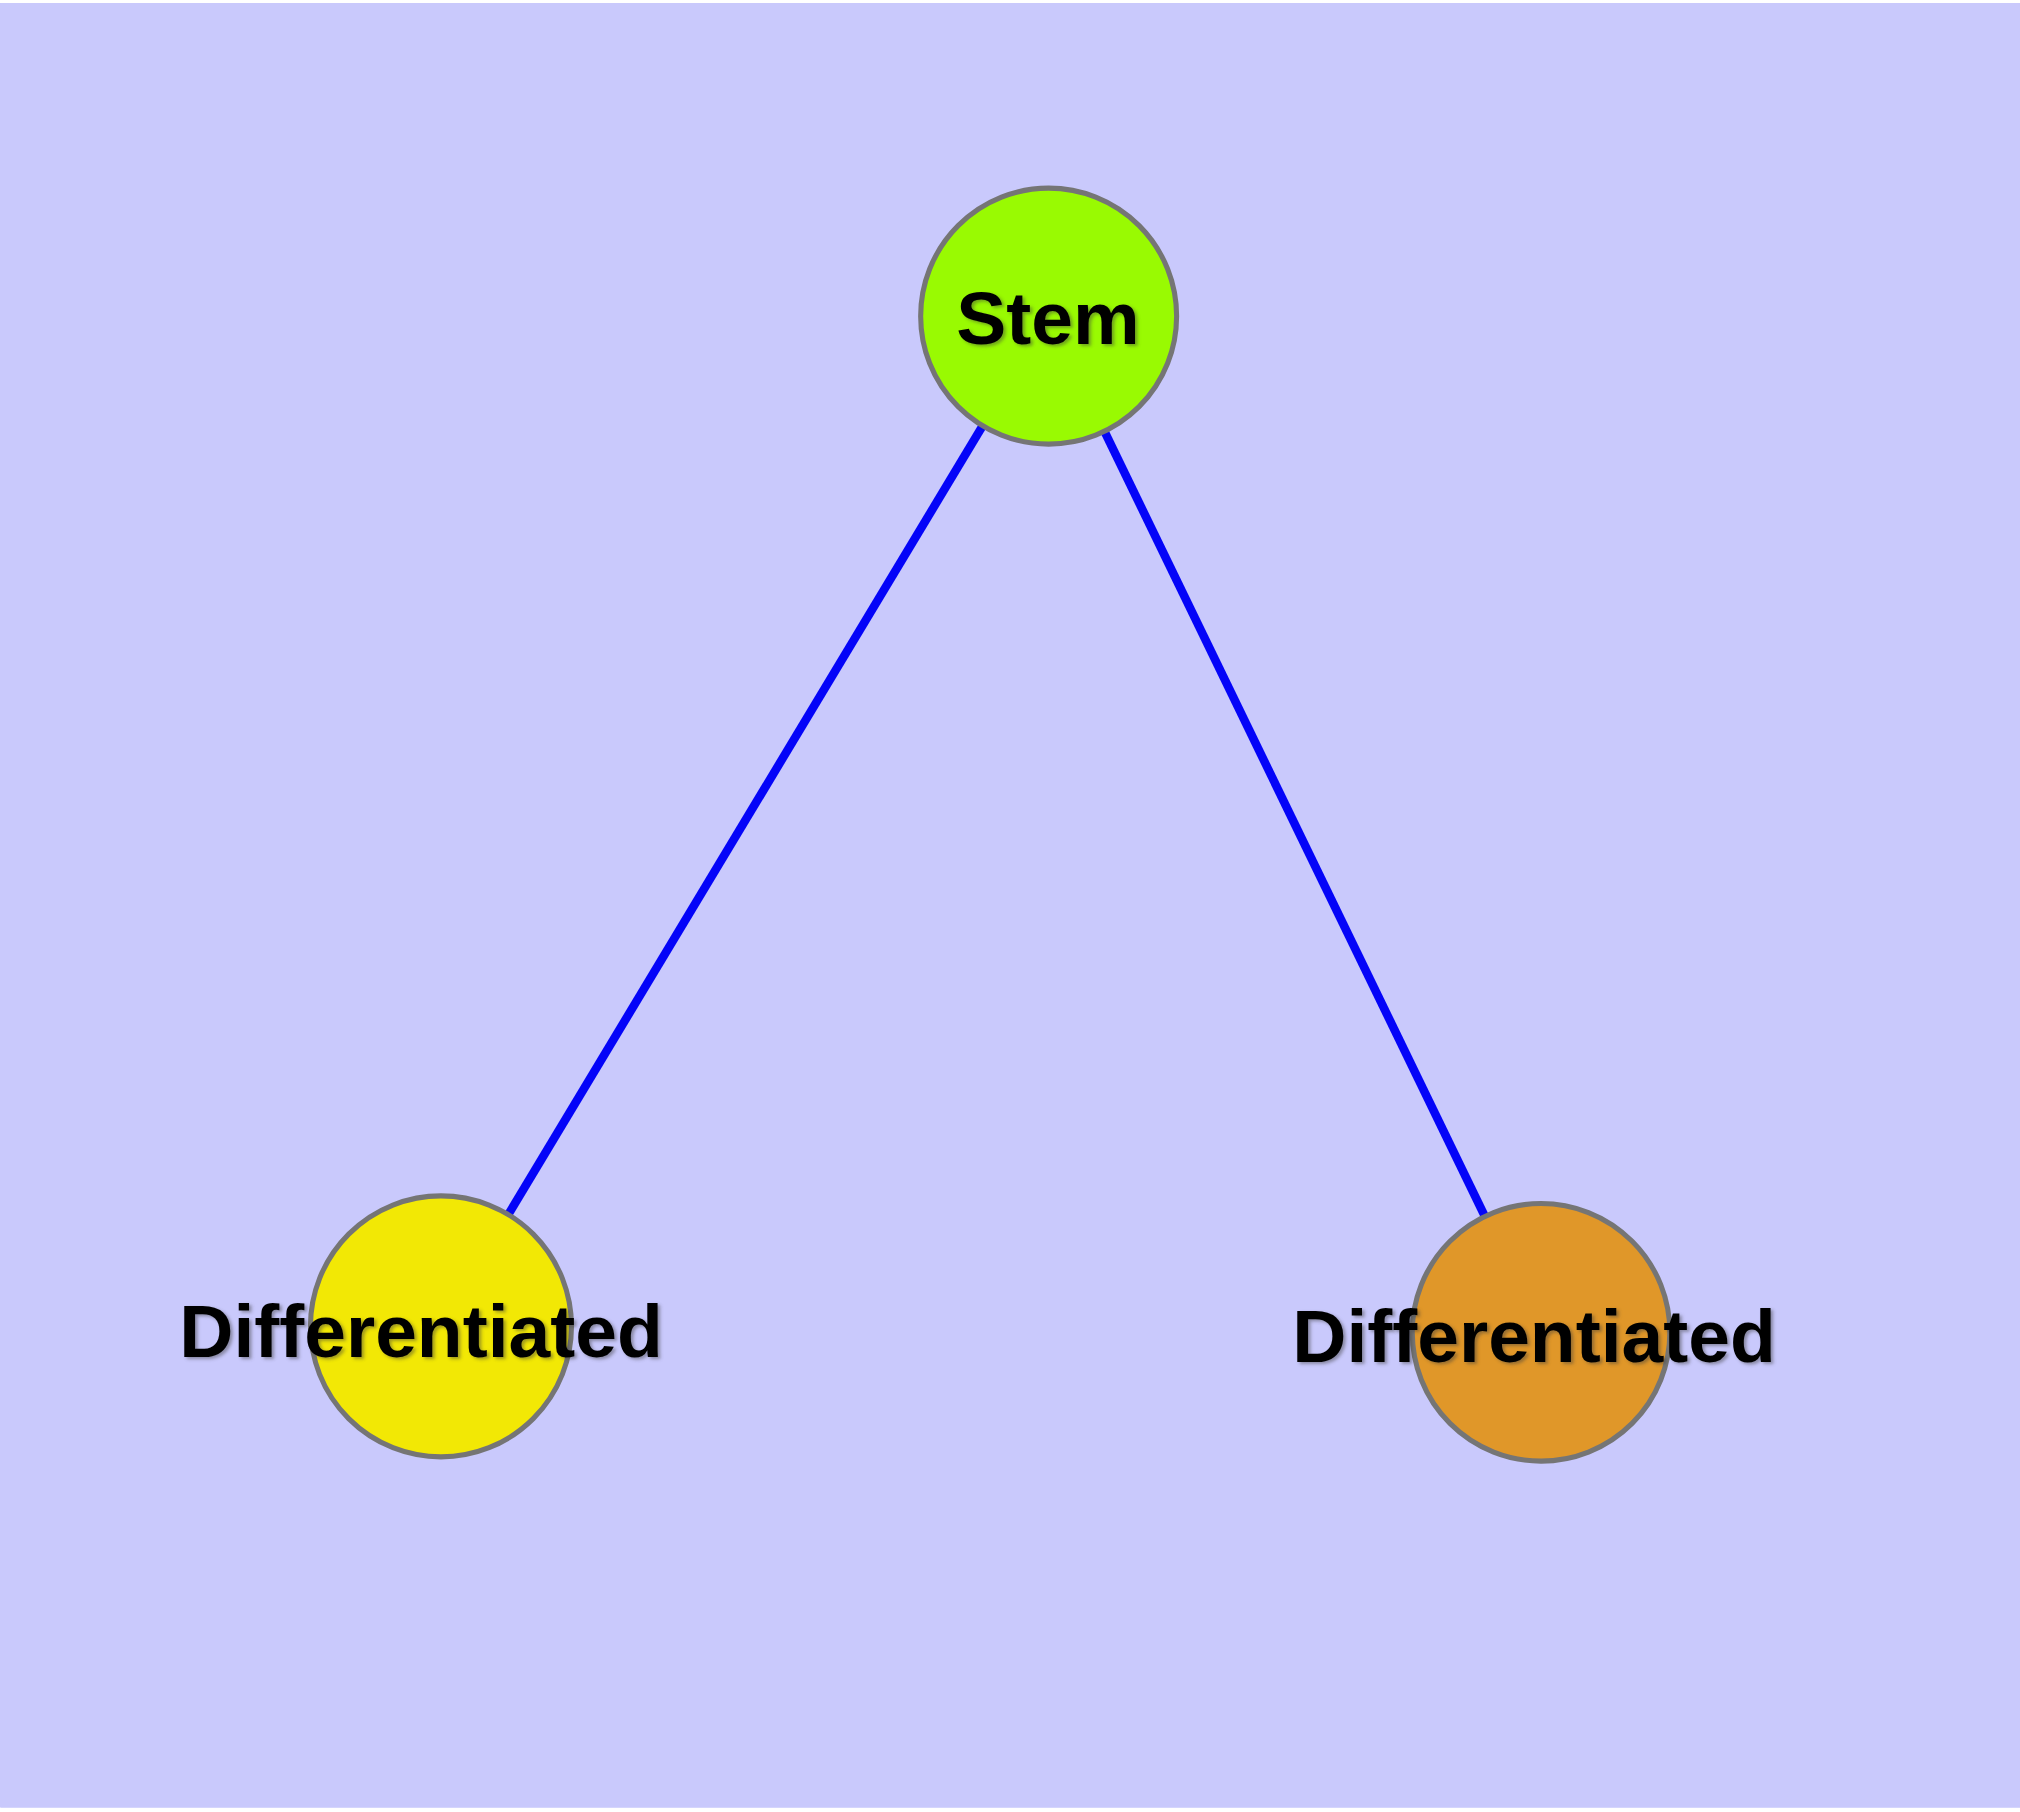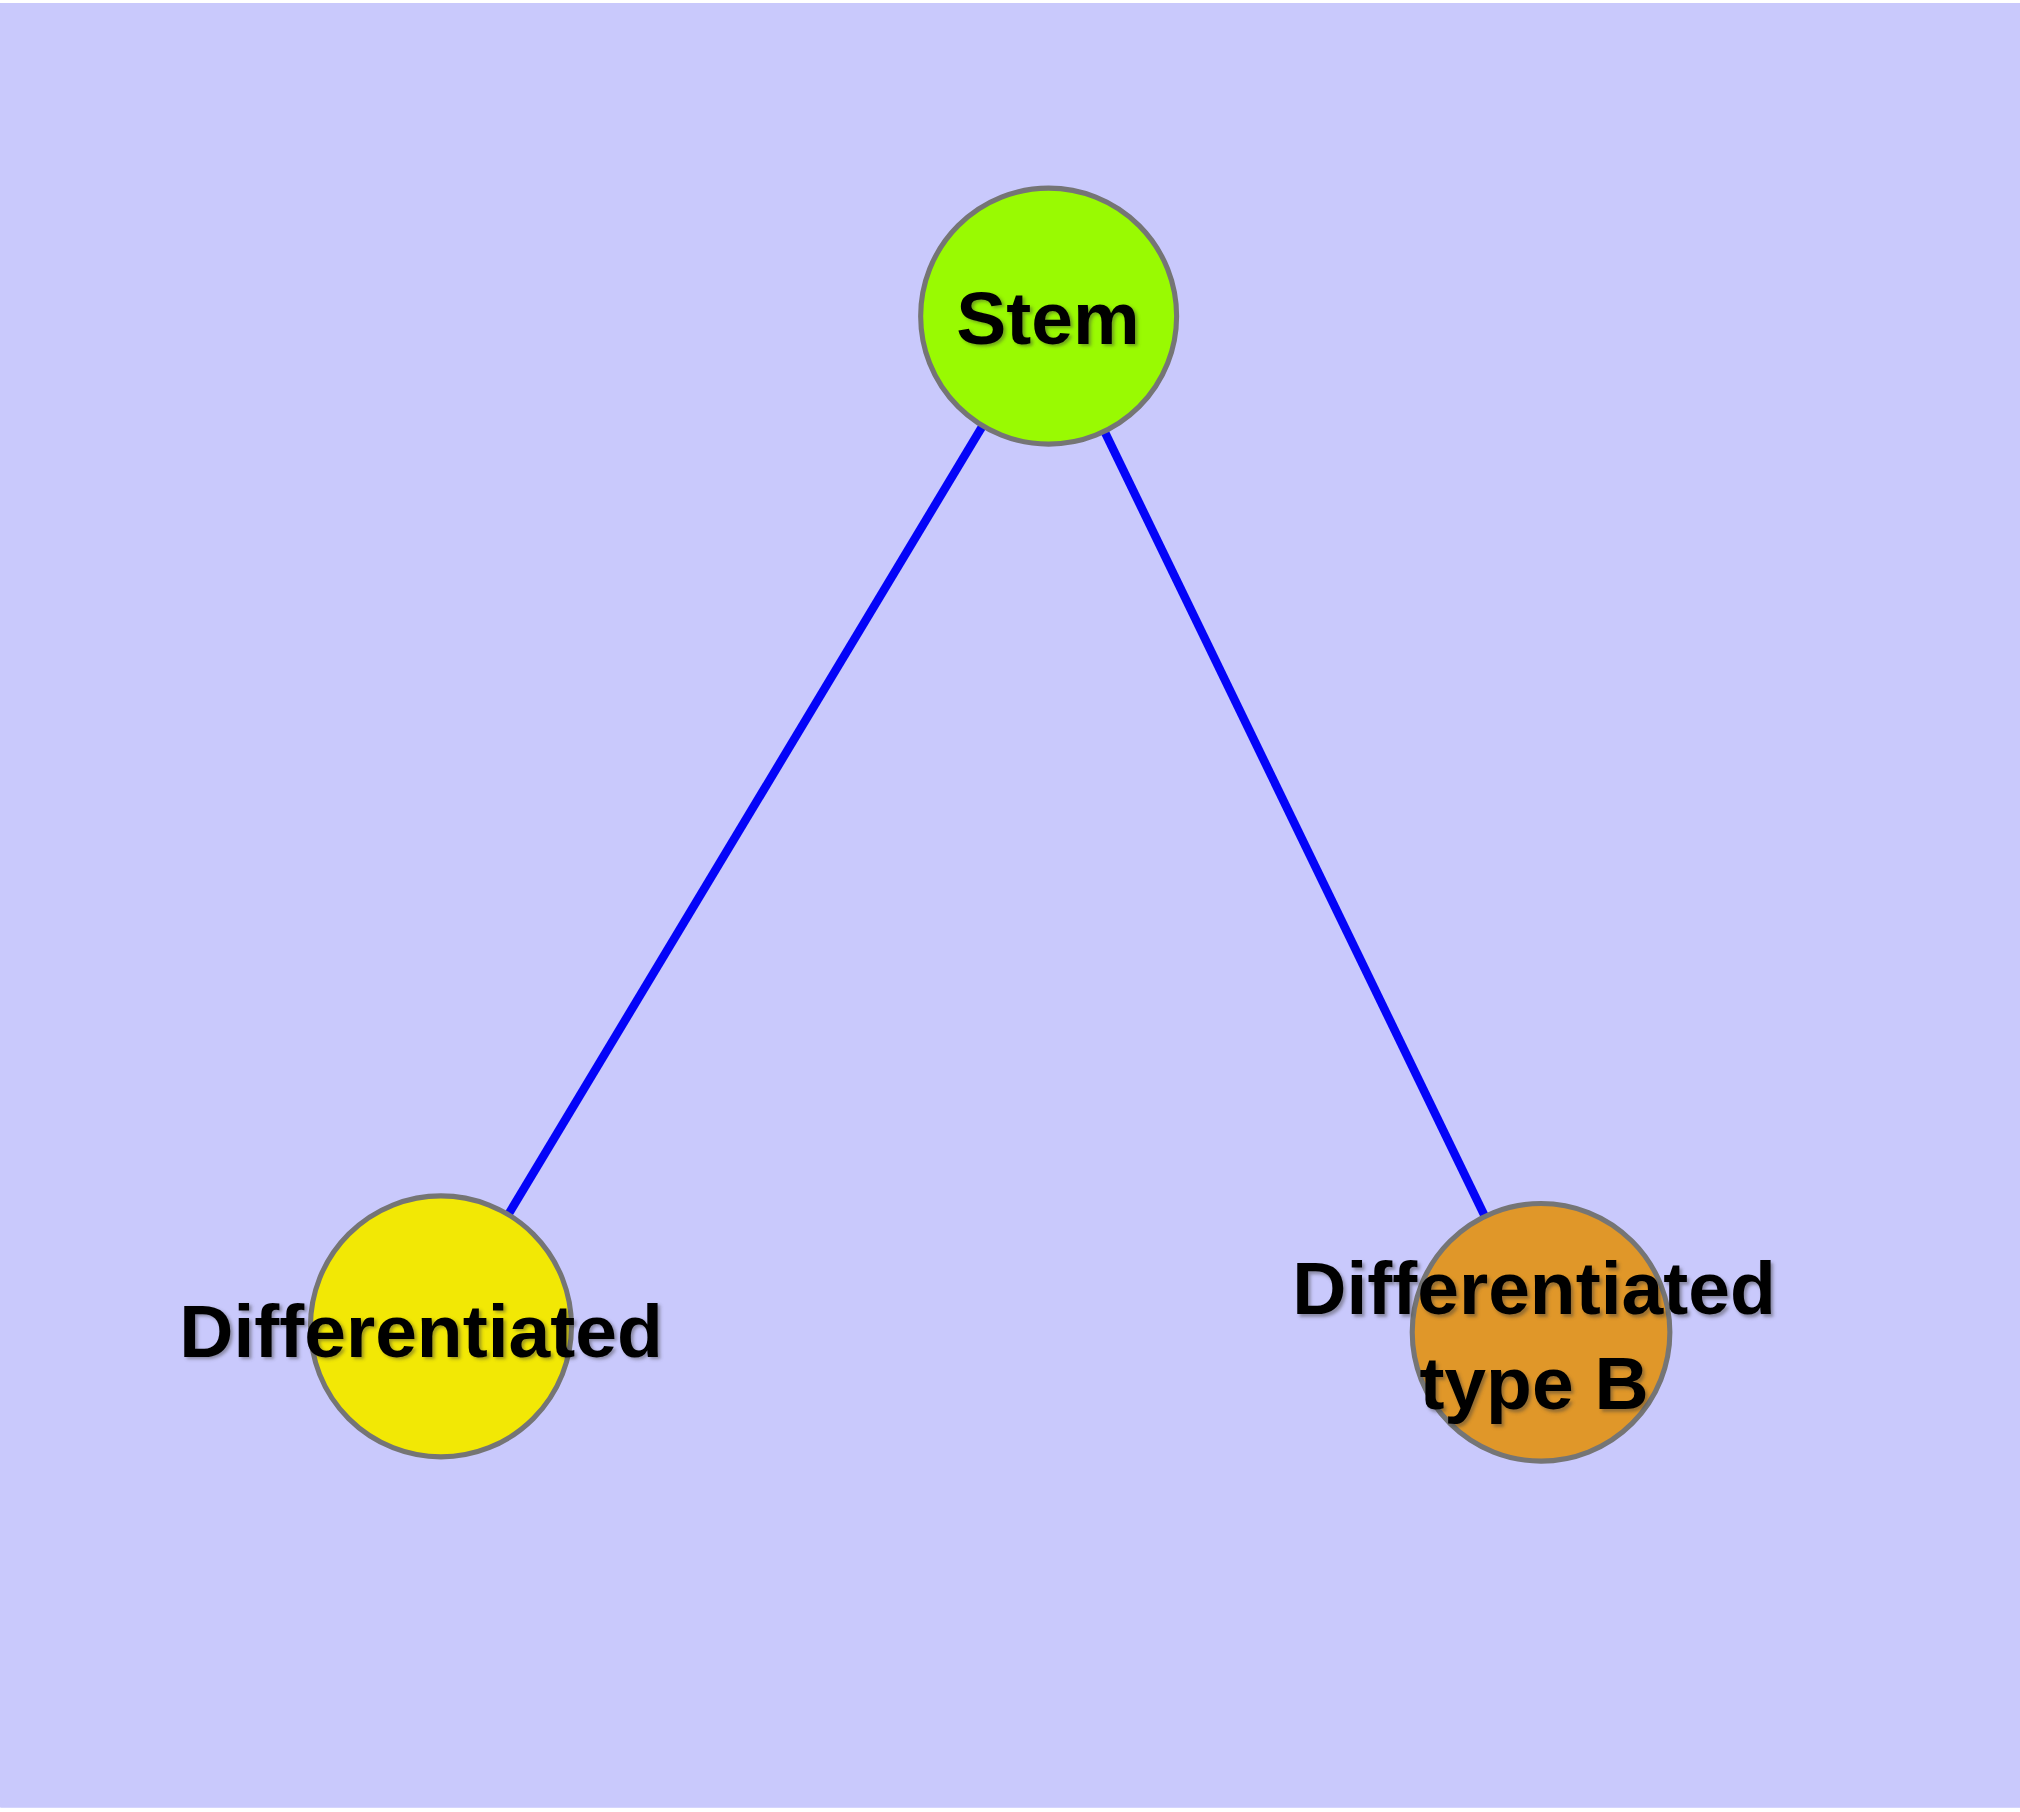--- a/index.html
+++ b/index.html
@@ -65,17 +65,16 @@
   <div class="node-label" style="left:1048px; top:318px;">
     <span class="line">Stem</span>
   </div>
 
   <div class="node-label" style="left:421px; top:1331px;">
     <span class="line">Differentiated</span>
   </div>
 
   <div class="node-label" style="left:1534px; top:1336px;">
     <span class="line">Differentiated</span>
-    <span class="line">type B</span>
   </div>
 
 </div>
 
 
 </body></html>

